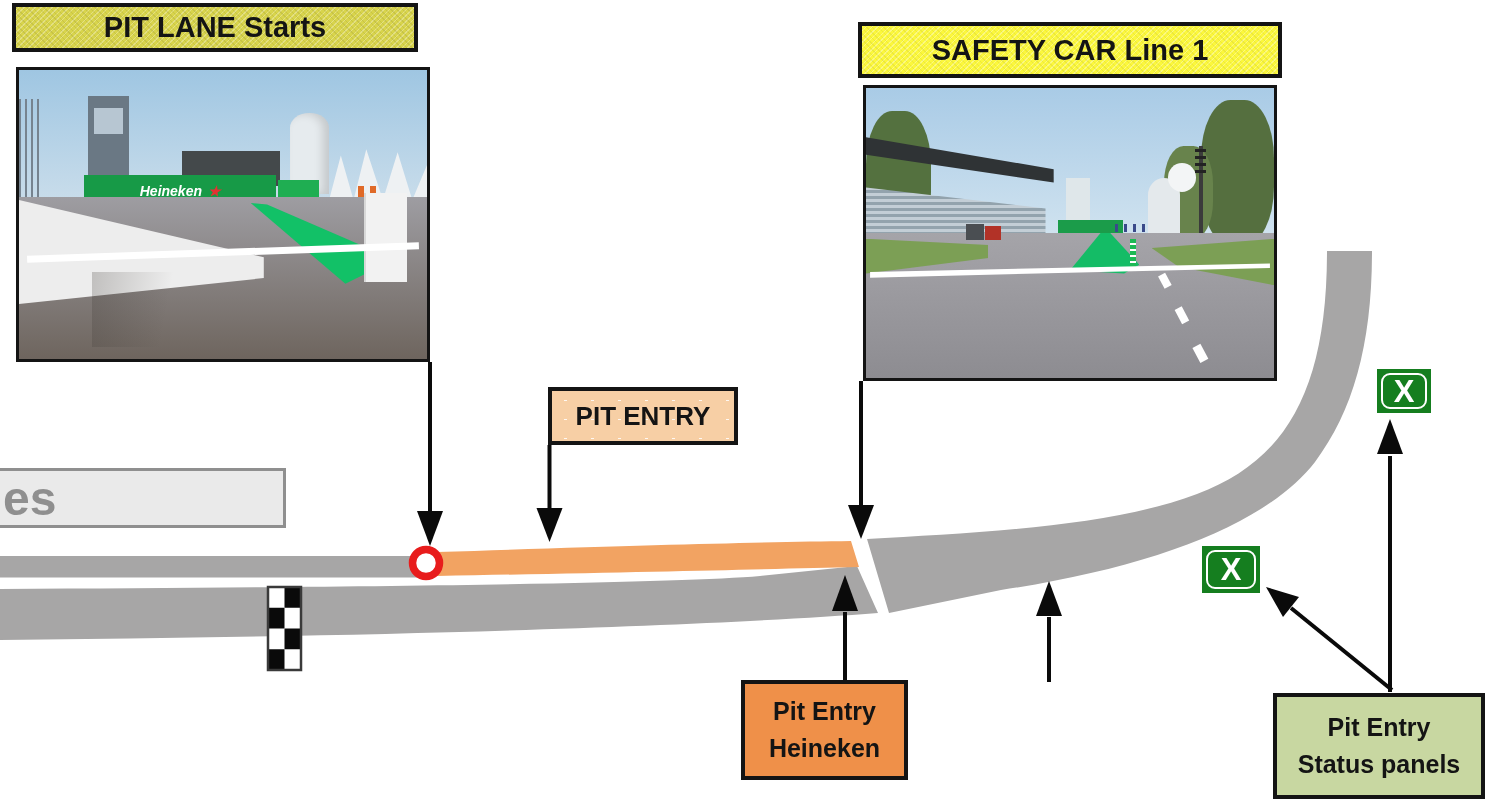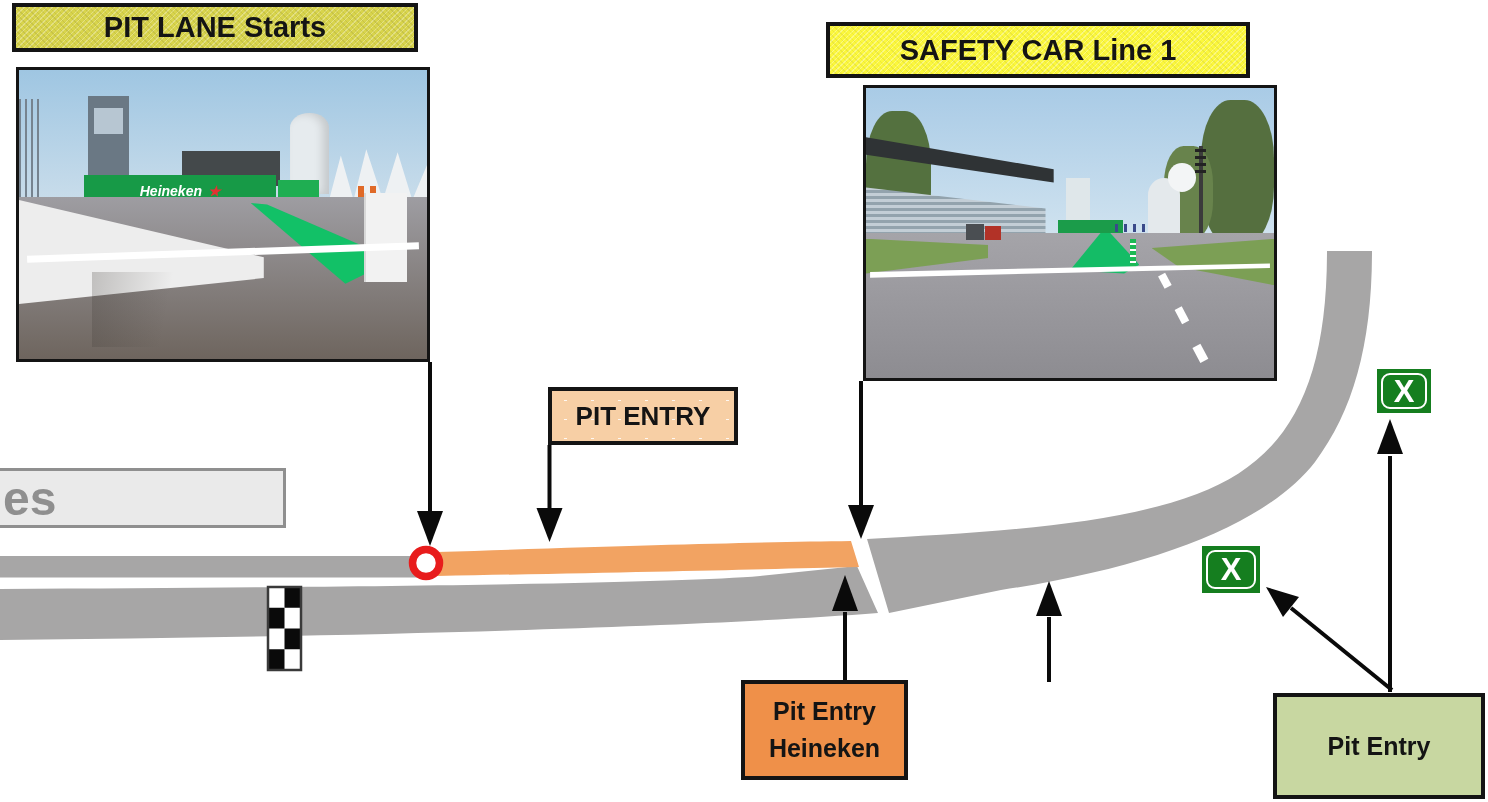--- a/index.html
+++ b/index.html
@@ -120,21 +120,21 @@
     <div class="abs" style="left:83%;top:40%;width:1.6%;height:4%;background:#e06a28;"></div>
     <div class="abs" style="left:86%;top:40%;width:1.6%;height:4%;background:#e06a28;"></div>
     <div class="abs" style="left:0;top:44%;width:100%;height:56%;background:linear-gradient(#9e9da2,#6e655e);"></div>
     <div class="abs" style="left:0;top:45%;width:60%;height:36%;background:#ededed;clip-path:polygon(0 0,100% 55%,100% 75%,0 100%);"></div>
     <div class="abs" style="left:52%;top:46%;width:40%;height:28%;background:#12c167;clip-path:polygon(12% 0,22% 2%,100% 70%,70% 100%);"></div>
     <div class="abs" style="left:84.5%;top:42.5%;width:10%;height:31%;background:#f2f2f2;border-left:2px solid #d8d8d8;"></div>
     <div class="abs" style="left:2%;top:62%;width:96%;height:2.4%;background:#ffffff;transform:rotate(-2deg);"></div>
     <div class="abs" style="left:18%;top:70%;width:30%;height:26%;background:linear-gradient(100deg,rgba(60,55,50,.25),transparent 60%);"></div>
   </div>
 
-  <div class="callout yellowB" style="left:826px;top:22px;width:424px;height:56px;font-size:29px;">
+  <div class="callout yellowB" style="left:858px;top:22px;width:424px;height:56px;font-size:29px;">
     <span>SAFETY CAR Line 1</span>
   </div>
 
   <div class="photo" style="left:863px;top:85px;width:414px;height:296px;">
     <div class="abs" style="left:0;top:0;width:100%;height:50%;background:linear-gradient(#a9cbe6,#cfe2ef);"></div>
     <div class="abs" style="left:0;top:8%;width:16%;height:46%;background:#54713f;border-radius:40%;"></div>
     <div class="abs" style="left:82%;top:4%;width:18%;height:50%;background:#556f3f;border-radius:40%;"></div>
     <div class="abs" style="left:73%;top:20%;width:12%;height:32%;background:#68834c;border-radius:40%;"></div>
     <div class="abs" style="left:0;top:17%;width:46%;height:20%;background:#2f3335;clip-path:polygon(0 0,100% 55%,100% 78%,0 30%);"></div>
     <div class="abs" style="left:0;top:30%;width:44%;height:24%;background:repeating-linear-gradient(#c3ced6 0 3px,#93a3ad 3px 6px);clip-path:polygon(0 18%,100% 48%,100% 100%,0 100%);"></div>
@@ -172,15 +172,16 @@
   </div>
 
   <div class="callout twoline" style="left:741px;top:680px;width:167px;height:100px;background:var(--orange-label);">
     <span>Pit Entry</span>
     <span>Heineken</span>
   </div>
 
 
   <div class="callout twoline" style="left:1273px;top:693px;width:212px;height:106px;background:var(--green-label);">
     <span>Pit Entry</span>
+    <span>Status panels</span>
   </div>
 
 </div>
 
 </body></html>

